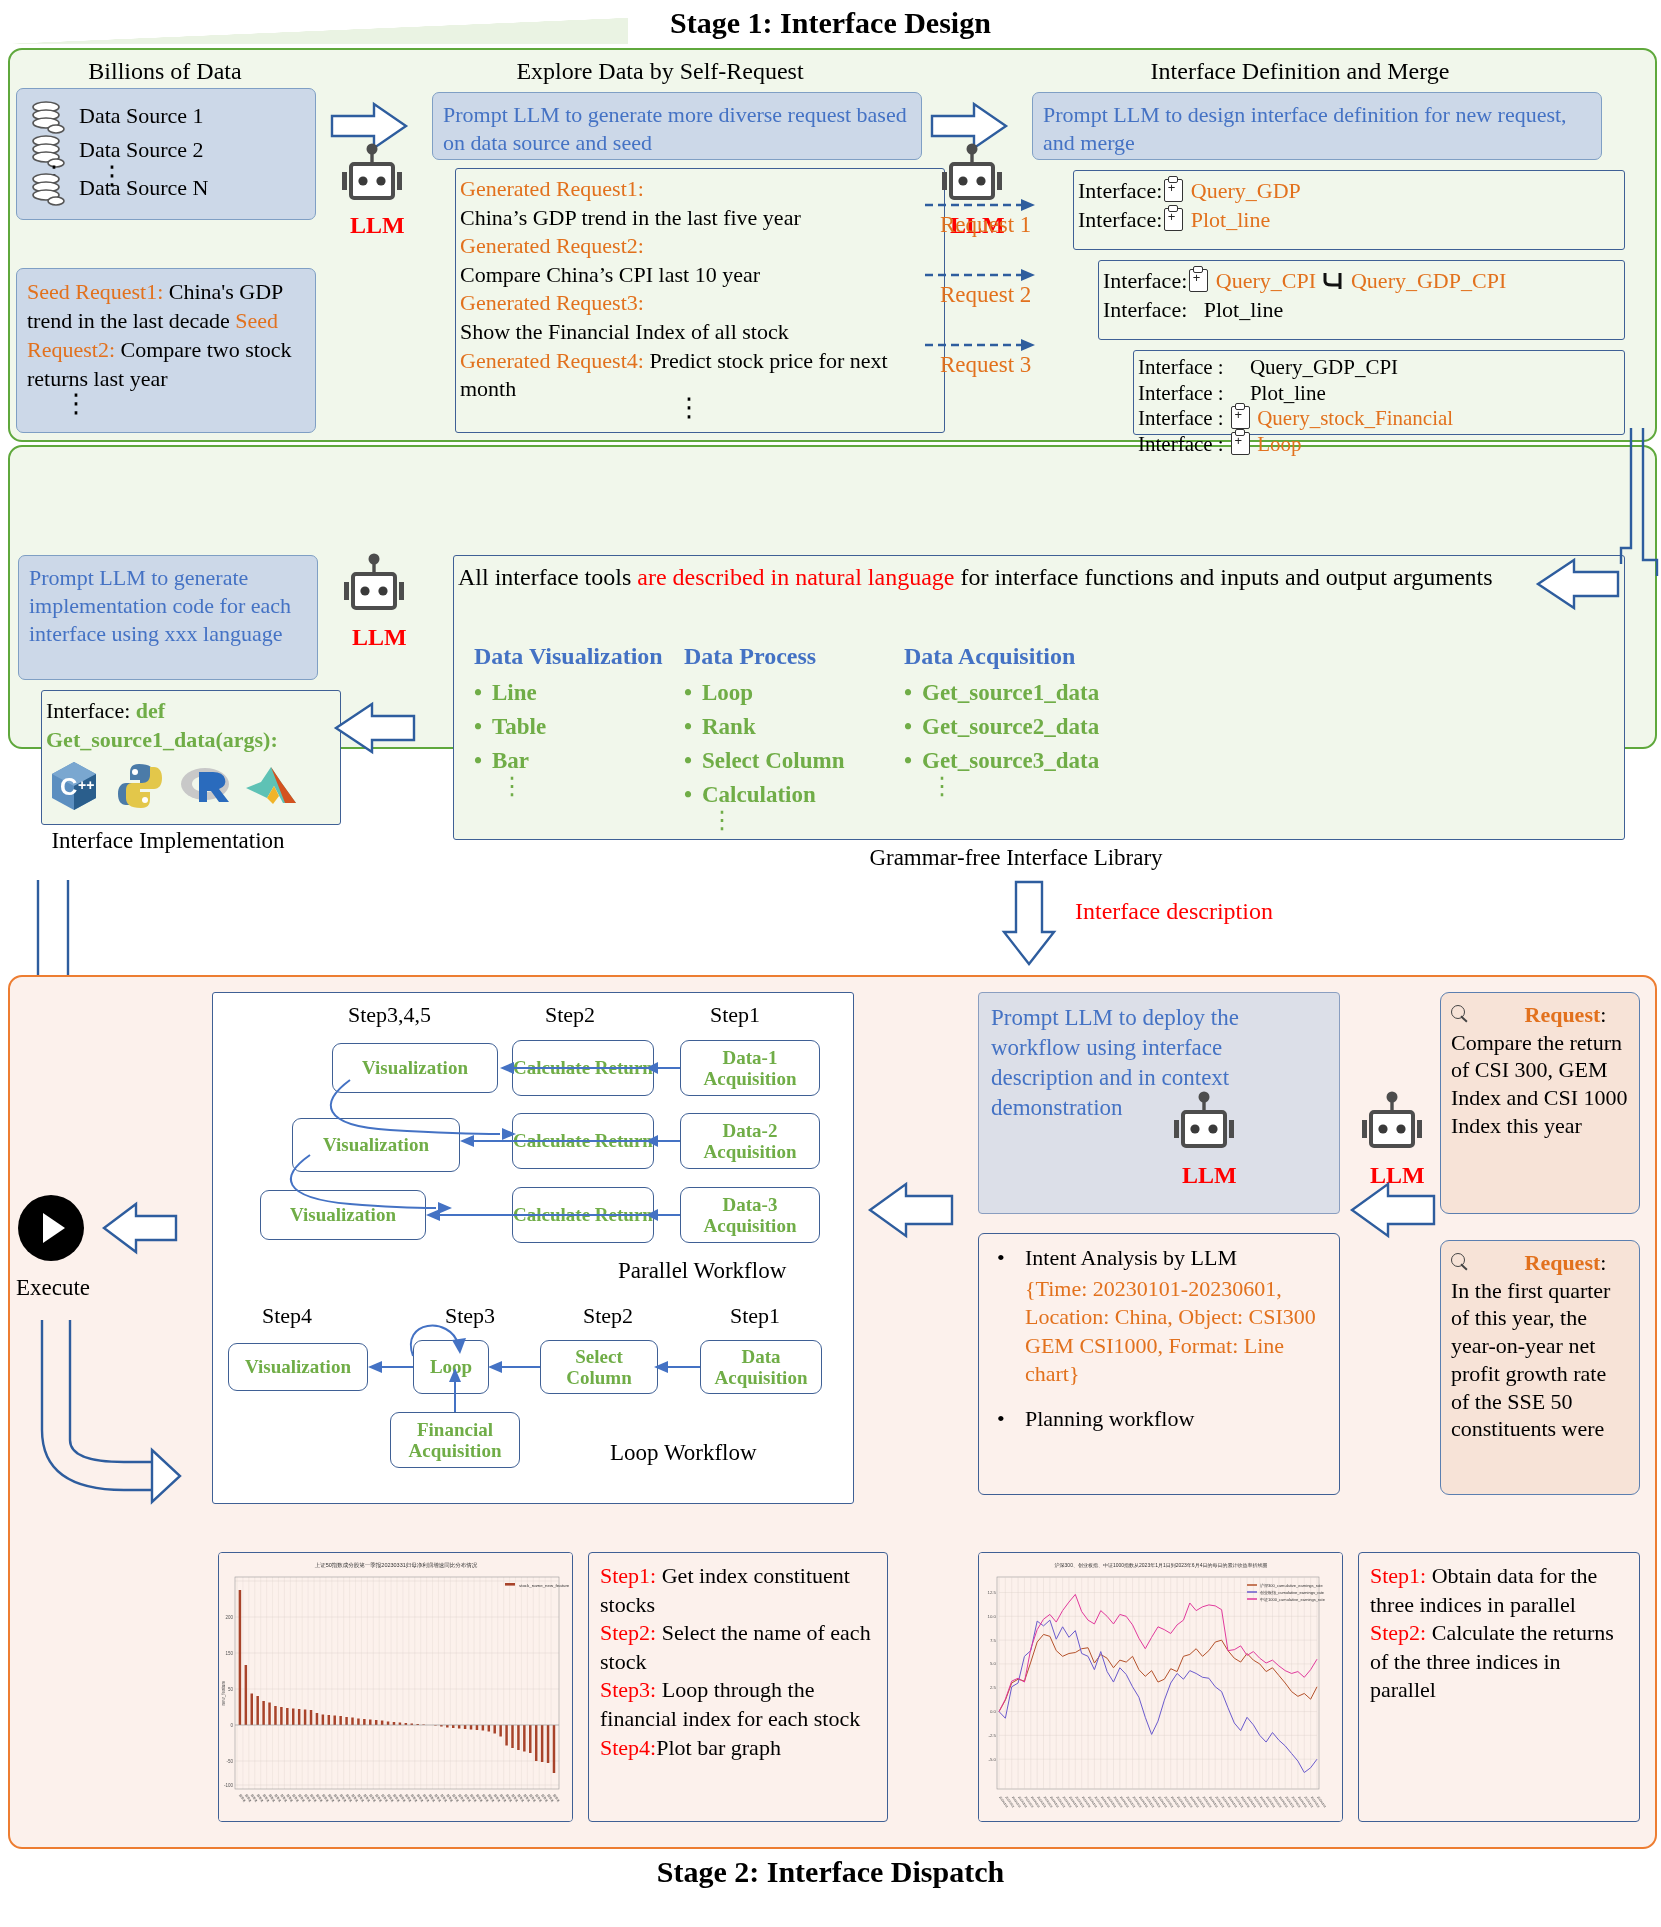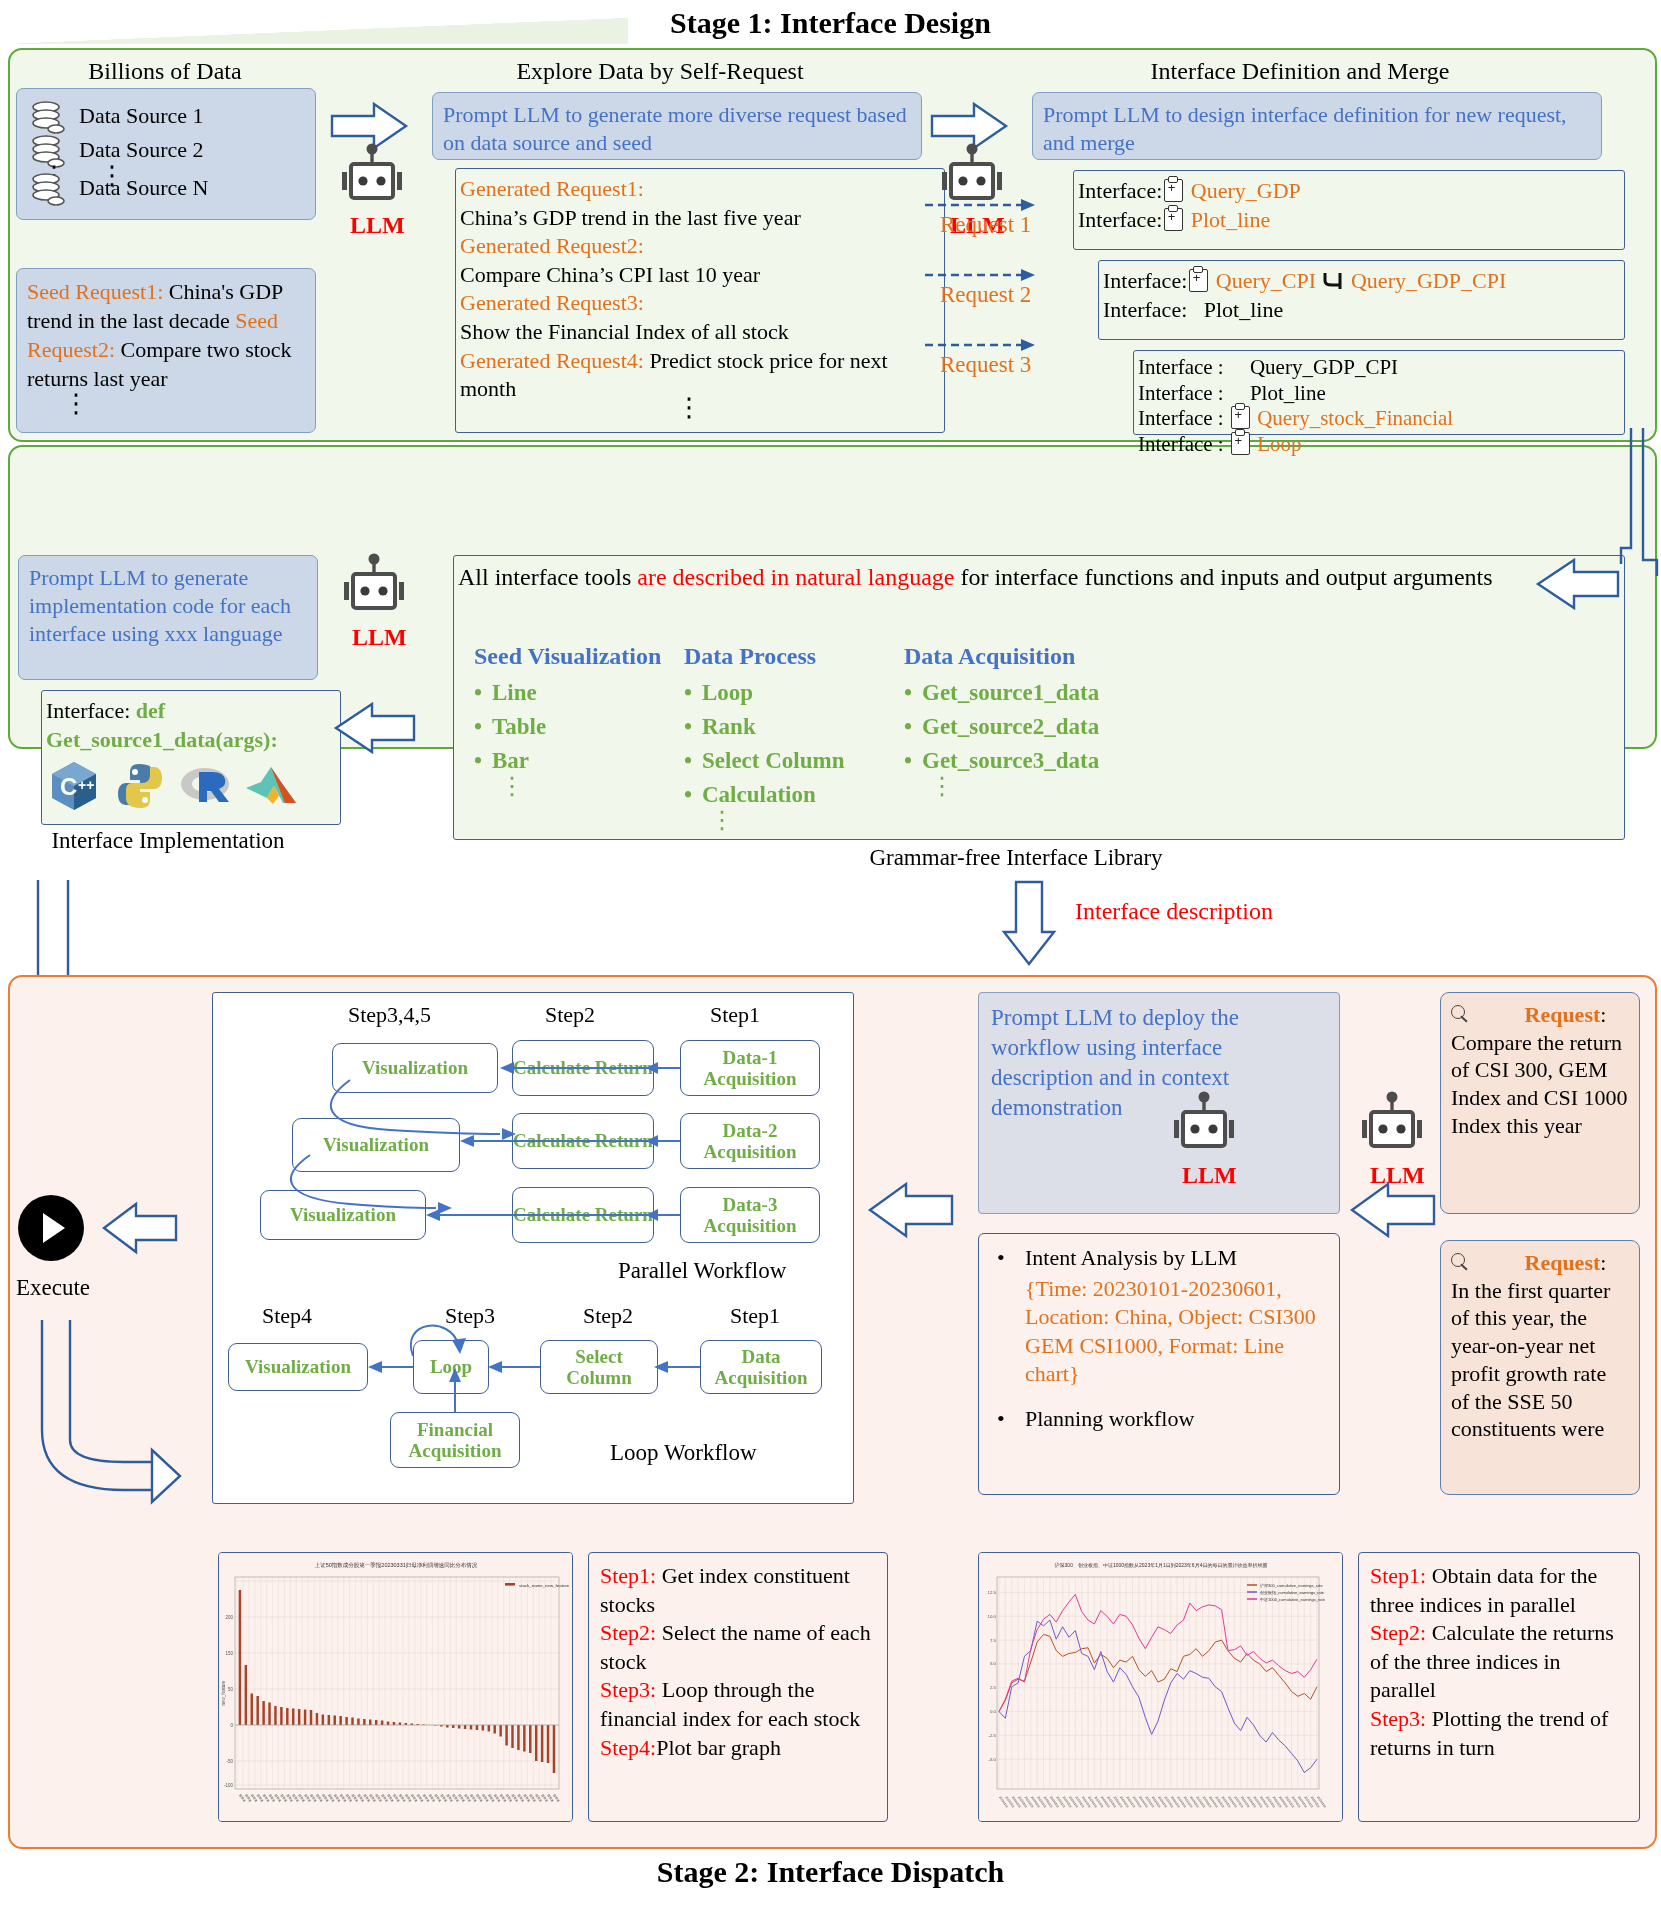--- a/index.html
+++ b/index.html
@@ -271,21 +271,21 @@
 <div class="llm-label" style="left:352px;top:624px;">LLM</div>
 <svg class="arrow" style="left:328px;top:698px;" width="88" height="60">
   <polygon points="86,18 44,18 44,6 8,30 44,54 44,42 86,42" fill="#fff" stroke="#2e5d9e" stroke-width="2.4"></polygon>
 </svg>
 
 <div class="whitebox" style="left:430px;top:555px;width:1172px;height:285px;">
   <div style="font-size:24px;line-height:1.3;">
     <span>All interface tools </span><span class="red">are described in natural language</span><span> for interface functions and inputs and output arguments</span>
   </div>
   <div class="libcol" style="left:20px;top:85px;width:230px;">
-    <div class="h">Seed Visualization</div>
+    <div class="h">Data Visualization</div>
     <ul>
       <li>Line</li>
       <li>Table</li>
       <li>Bar</li>
     </ul>
     <div class="greendots">⋮</div>
   </div>
   <div class="libcol" style="left:230px;top:85px;width:230px;">
     <div class="h">Data Process</div>
     <ul>
@@ -805,14 +805,13 @@
         <text x="325.28" y="244" transform="rotate(55 325.28 244)">20230101</text>
         <text x="331.64" y="244" transform="rotate(55 331.64 244)">20230101</text>
         <text x="338.00" y="244" transform="rotate(55 338.00 244)">20230101</text>
       </g>
   </svg>
 </div>
 
 <div class="stepbox" style="left:1358px;top:1552px;width:282px;height:270px;">
   <div><span class="red">Step1:</span><span> Obtain data for the three indices in parallel</span></div>
   <div><span class="red">Step2:</span><span> Calculate the returns of the three indices in parallel</span></div>
-  <div><span class="red">Step3:</span><span> Plotting the trend of returns in turn</span></div>
 </div>
 
 </body></html>

